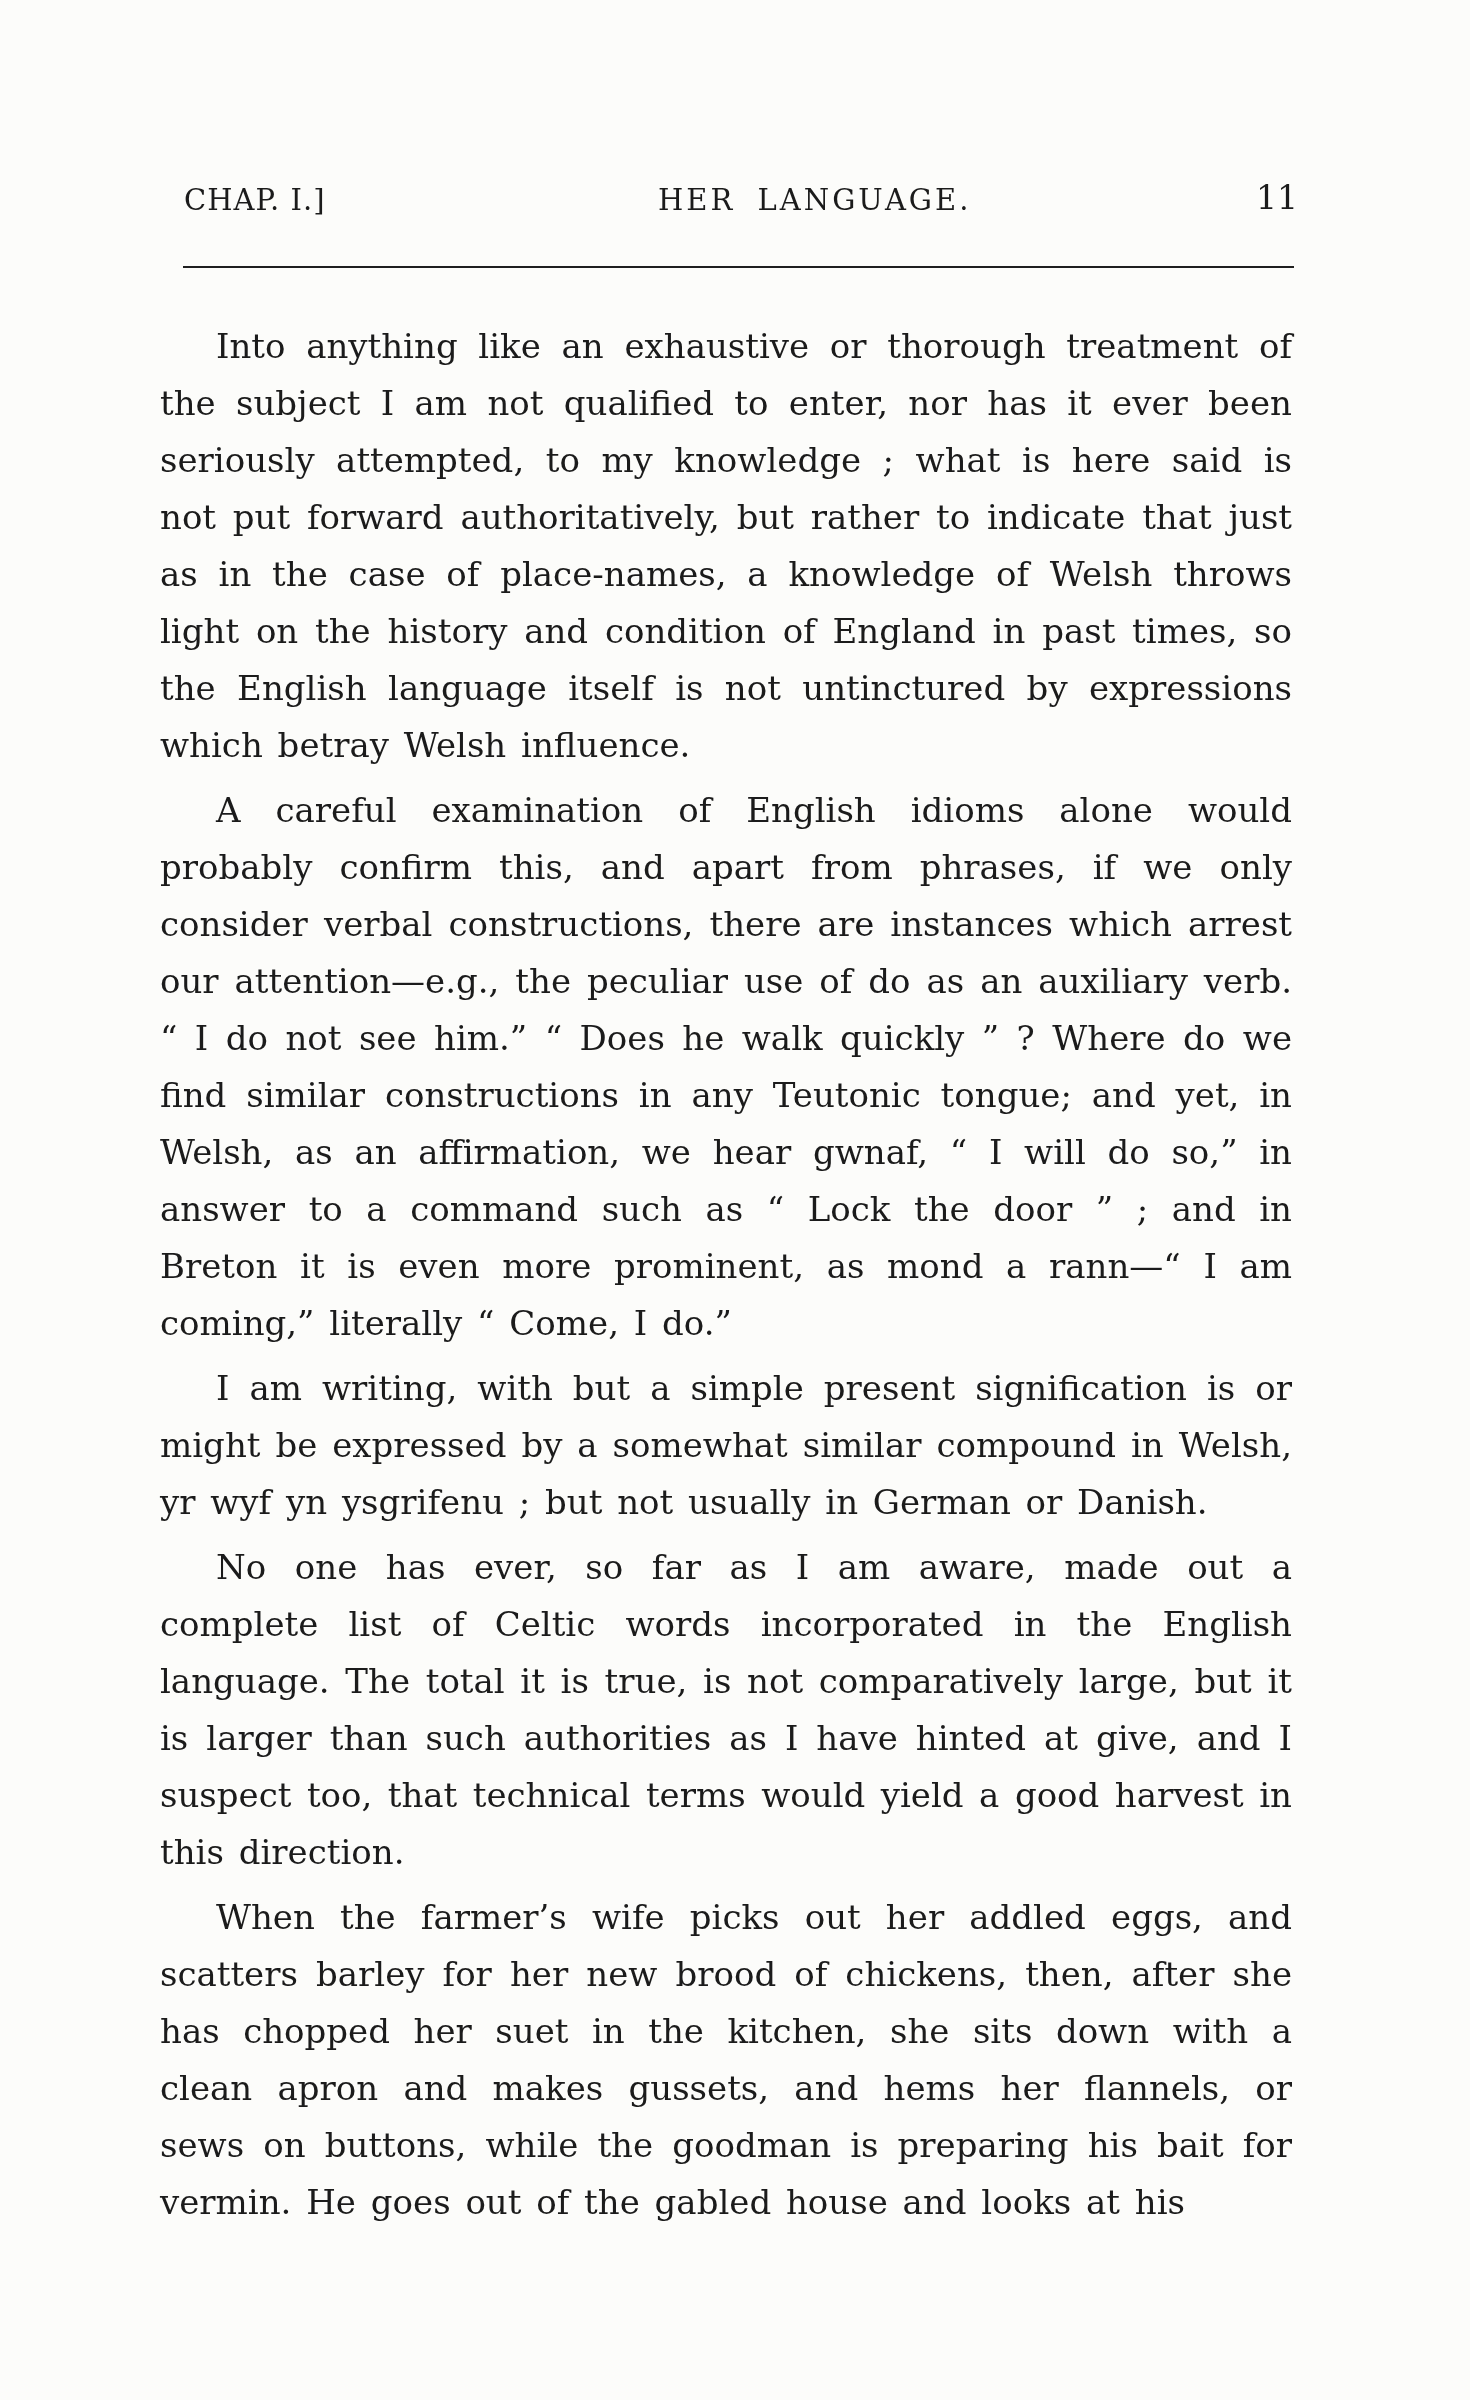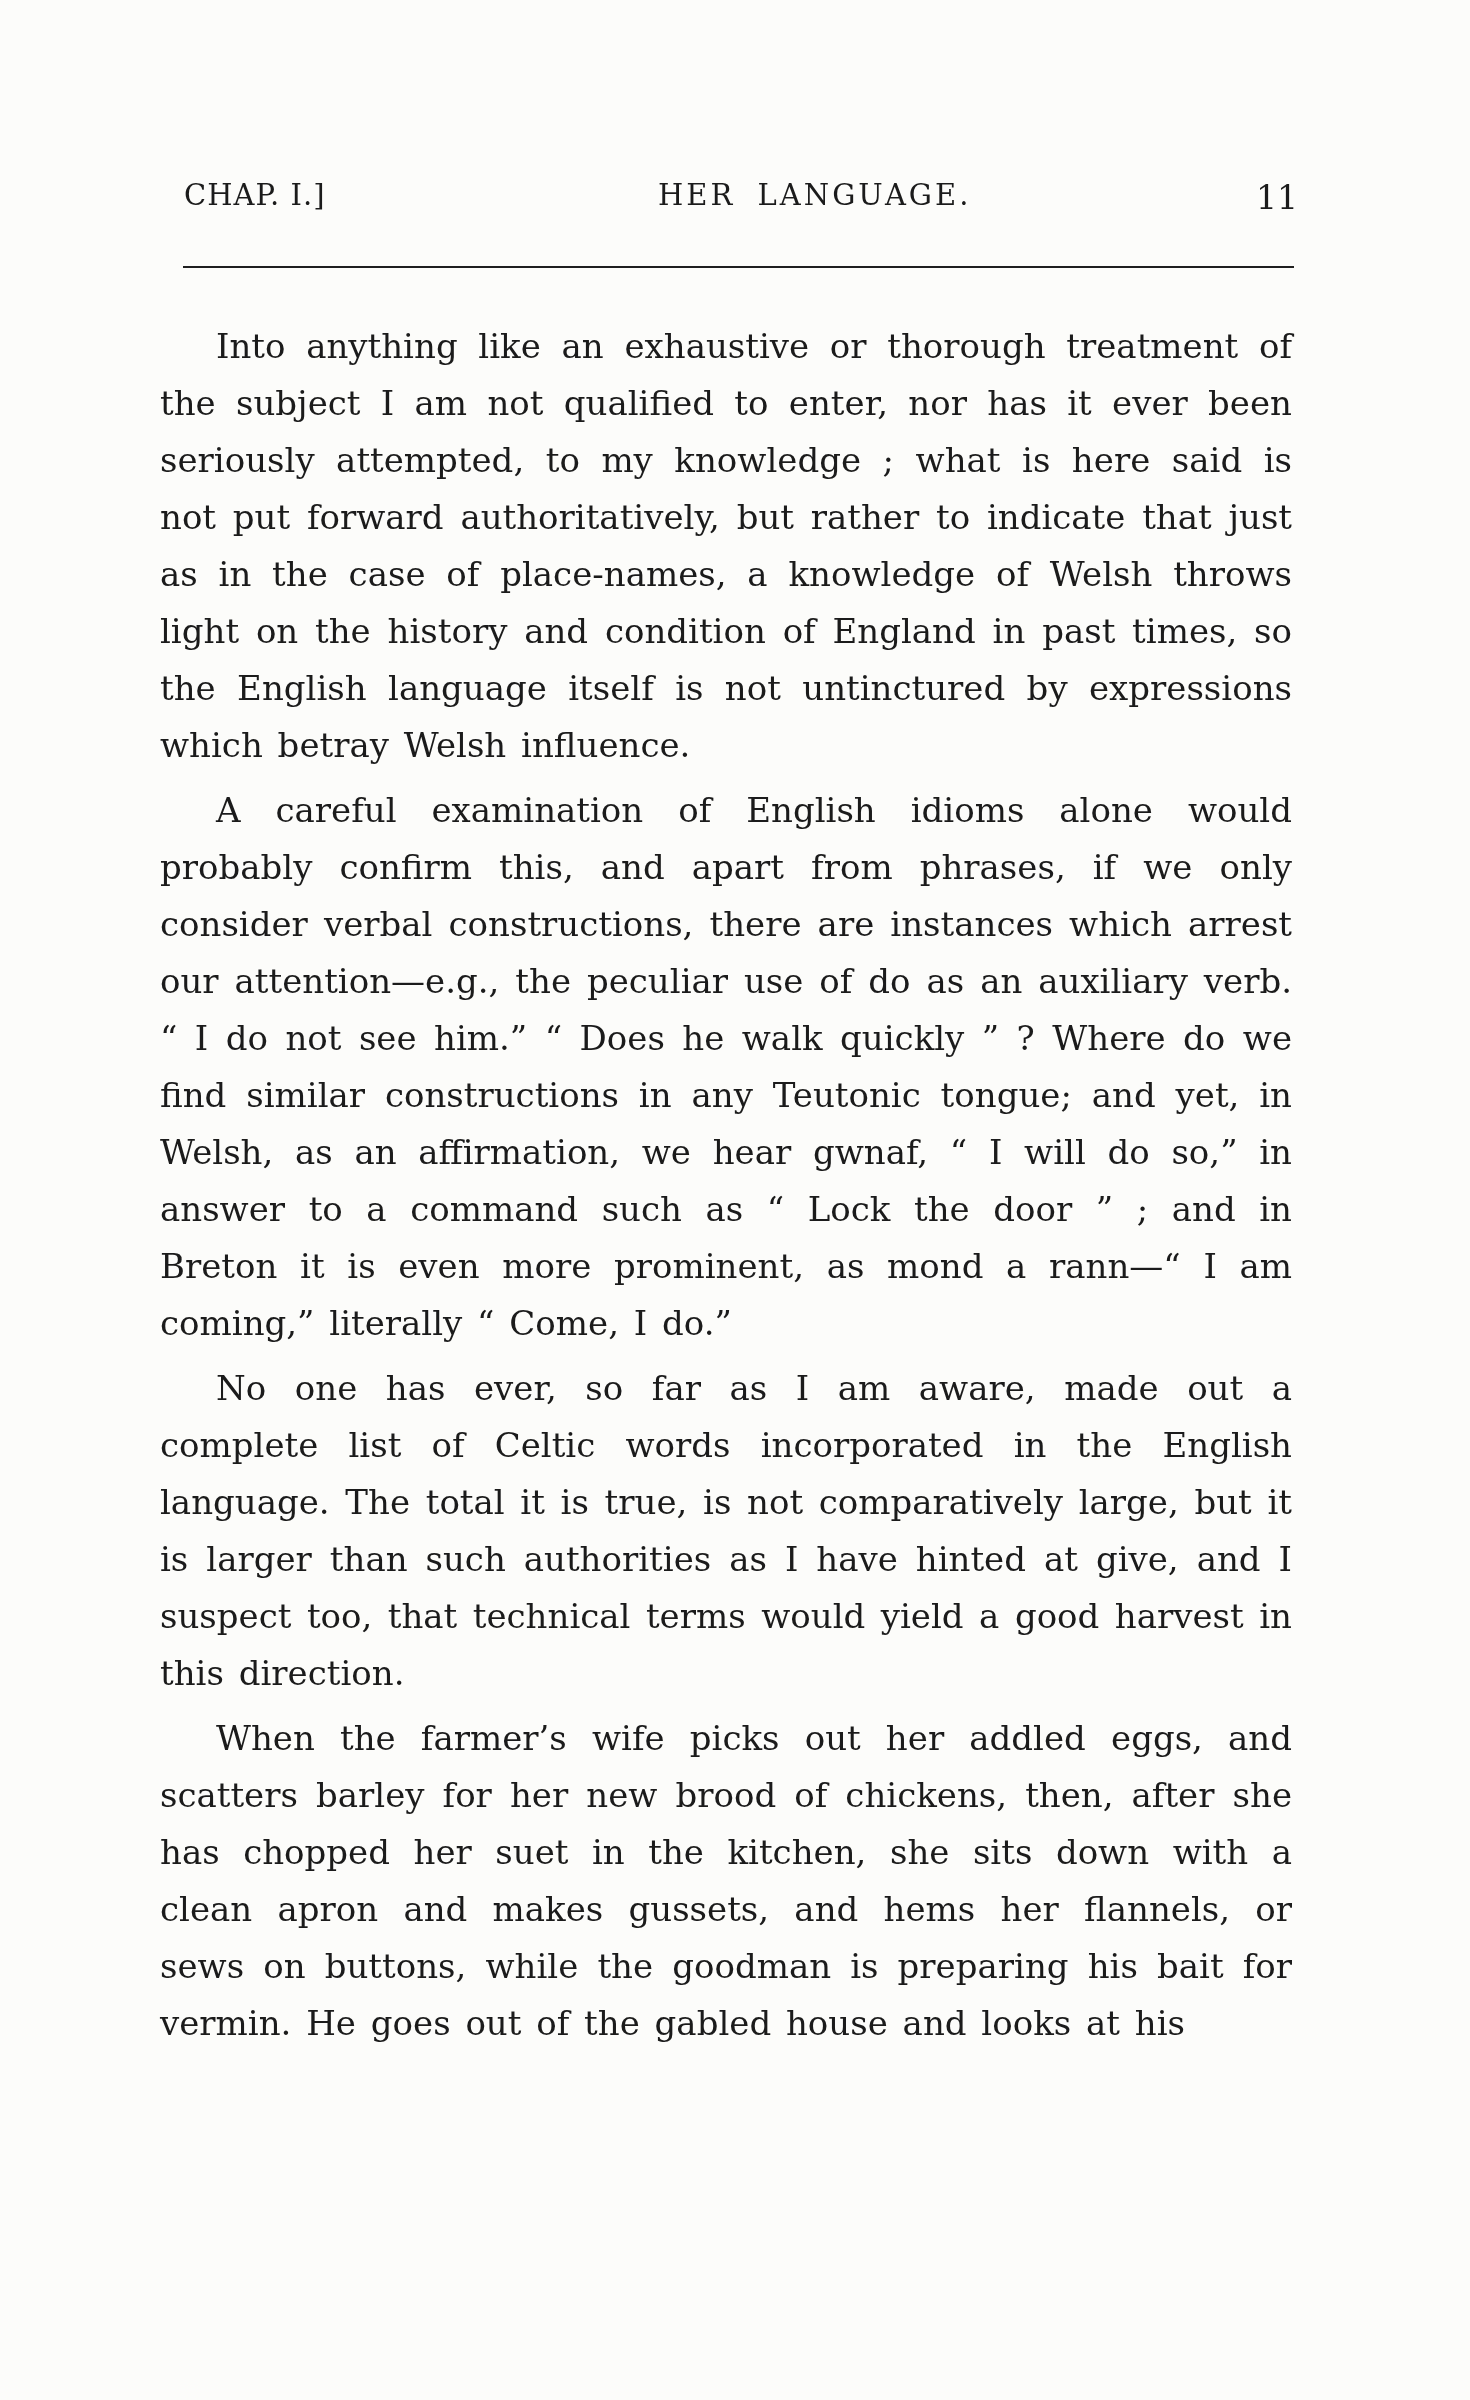--- a/index.html
+++ b/index.html
@@ -17,21 +17,21 @@
     font-family: "DejaVu Serif", "Liberation Serif", serif;
     overflow: hidden;
   }
   .running-head {
     position: absolute;
     left: 184px;
     right: 172px;
     top: 178px;
     display: flex;
     justify-content: space-between;
-    align-items: flex-start;
+    align-items: flex-end;
   }
   .chap-label {
     font-size: 29px;
     letter-spacing: 1px;
     white-space: nowrap;
   }
   .running-title {
     font-size: 29px;
     letter-spacing: 3px;
     word-spacing: 10px;
@@ -76,16 +76,17 @@
     <span class="chap-label">CHAP. I.]</span>
     <span class="running-title">HER LANGUAGE.</span>
     <span class="page-number">11</span>
   </div>
 
   <div class="head-rule"></div>
 
   <div class="text-block">
       <p class="para"><span class="">Into anything like an exhaustive or thorough treatment of the subject I am not qualified to enter, nor has it ever been seriously attempted, to my knowledge ; what is here said is not put forward authoritatively, but rather to indicate that just as in the case of place-names, a knowledge of Welsh throws light on the history and condition of England in past times, so the English language itself is not untinctured by expressions which betray Welsh influence.</span></p>
       <p class="para"><span class="">A careful examination of English idioms alone would probably confirm this, and apart from phrases, if we only consider verbal constructions, there are instances which arrest our attention—</span><span class="it">e.g.</span><span class="">, the peculiar use of </span><span class="it">do</span><span class=""> as an auxiliary verb. “ I </span><span class="it">do</span><span class=""> not see him.” “ </span><span class="it">Does</span><span class=""> he walk quickly ” ?  Where do we find similar constructions in any Teutonic tongue; and yet, in Welsh, as an affirmation, we hear </span><span class="it">gwnaf</span><span class="">, “ I will do so,” in answer to a command such as “ Lock the door ” ; and in Breton it is even more prominent, as </span><span class="it">mond a rann</span><span class="">—“ I am coming,” literally “ Come, I do.”</span></p>
+      <p class="para"><span class="it">I am writing</span><span class="">, with but a simple present signification is or might be expressed by a somewhat similar compound in Welsh, </span><span class="it">yr wyf yn ysgrifenu</span><span class=""> ; but not usually in German or Danish.</span></p>
       <p class="para"><span class="">No one has ever, so far as I am aware, made out a complete list of Celtic words incorporated in the English language. The total it is true, is not comparatively large, but it is larger than such authorities as I have hinted at give, and I suspect too, that technical terms would yield a good harvest in this direction.</span></p>
       <p class="para"><span class="">When the farmer’s wife picks out her </span><span class="it">addled</span><span class=""> eggs, and scatters </span><span class="it">barley</span><span class=""> for her new </span><span class="it">brood</span><span class=""> of chickens, then, after she has chopped her </span><span class="it">suet</span><span class=""> in the </span><span class="it">kitchen</span><span class="">, she sits down with a </span><span class="it">clean apron</span><span class=""> and makes </span><span class="it">gussets</span><span class="">, and </span><span class="it">hems</span><span class=""> her </span><span class="it">flannels</span><span class="">, or sews on </span><span class="it">buttons</span><span class="">, while the goodman is preparing his </span><span class="it">bait</span><span class=""> for vermin.  He goes out of the </span><span class="it">gabled</span><span class=""> house and looks at his</span></p>
     </div>
 </div>
 
 </body></html>

